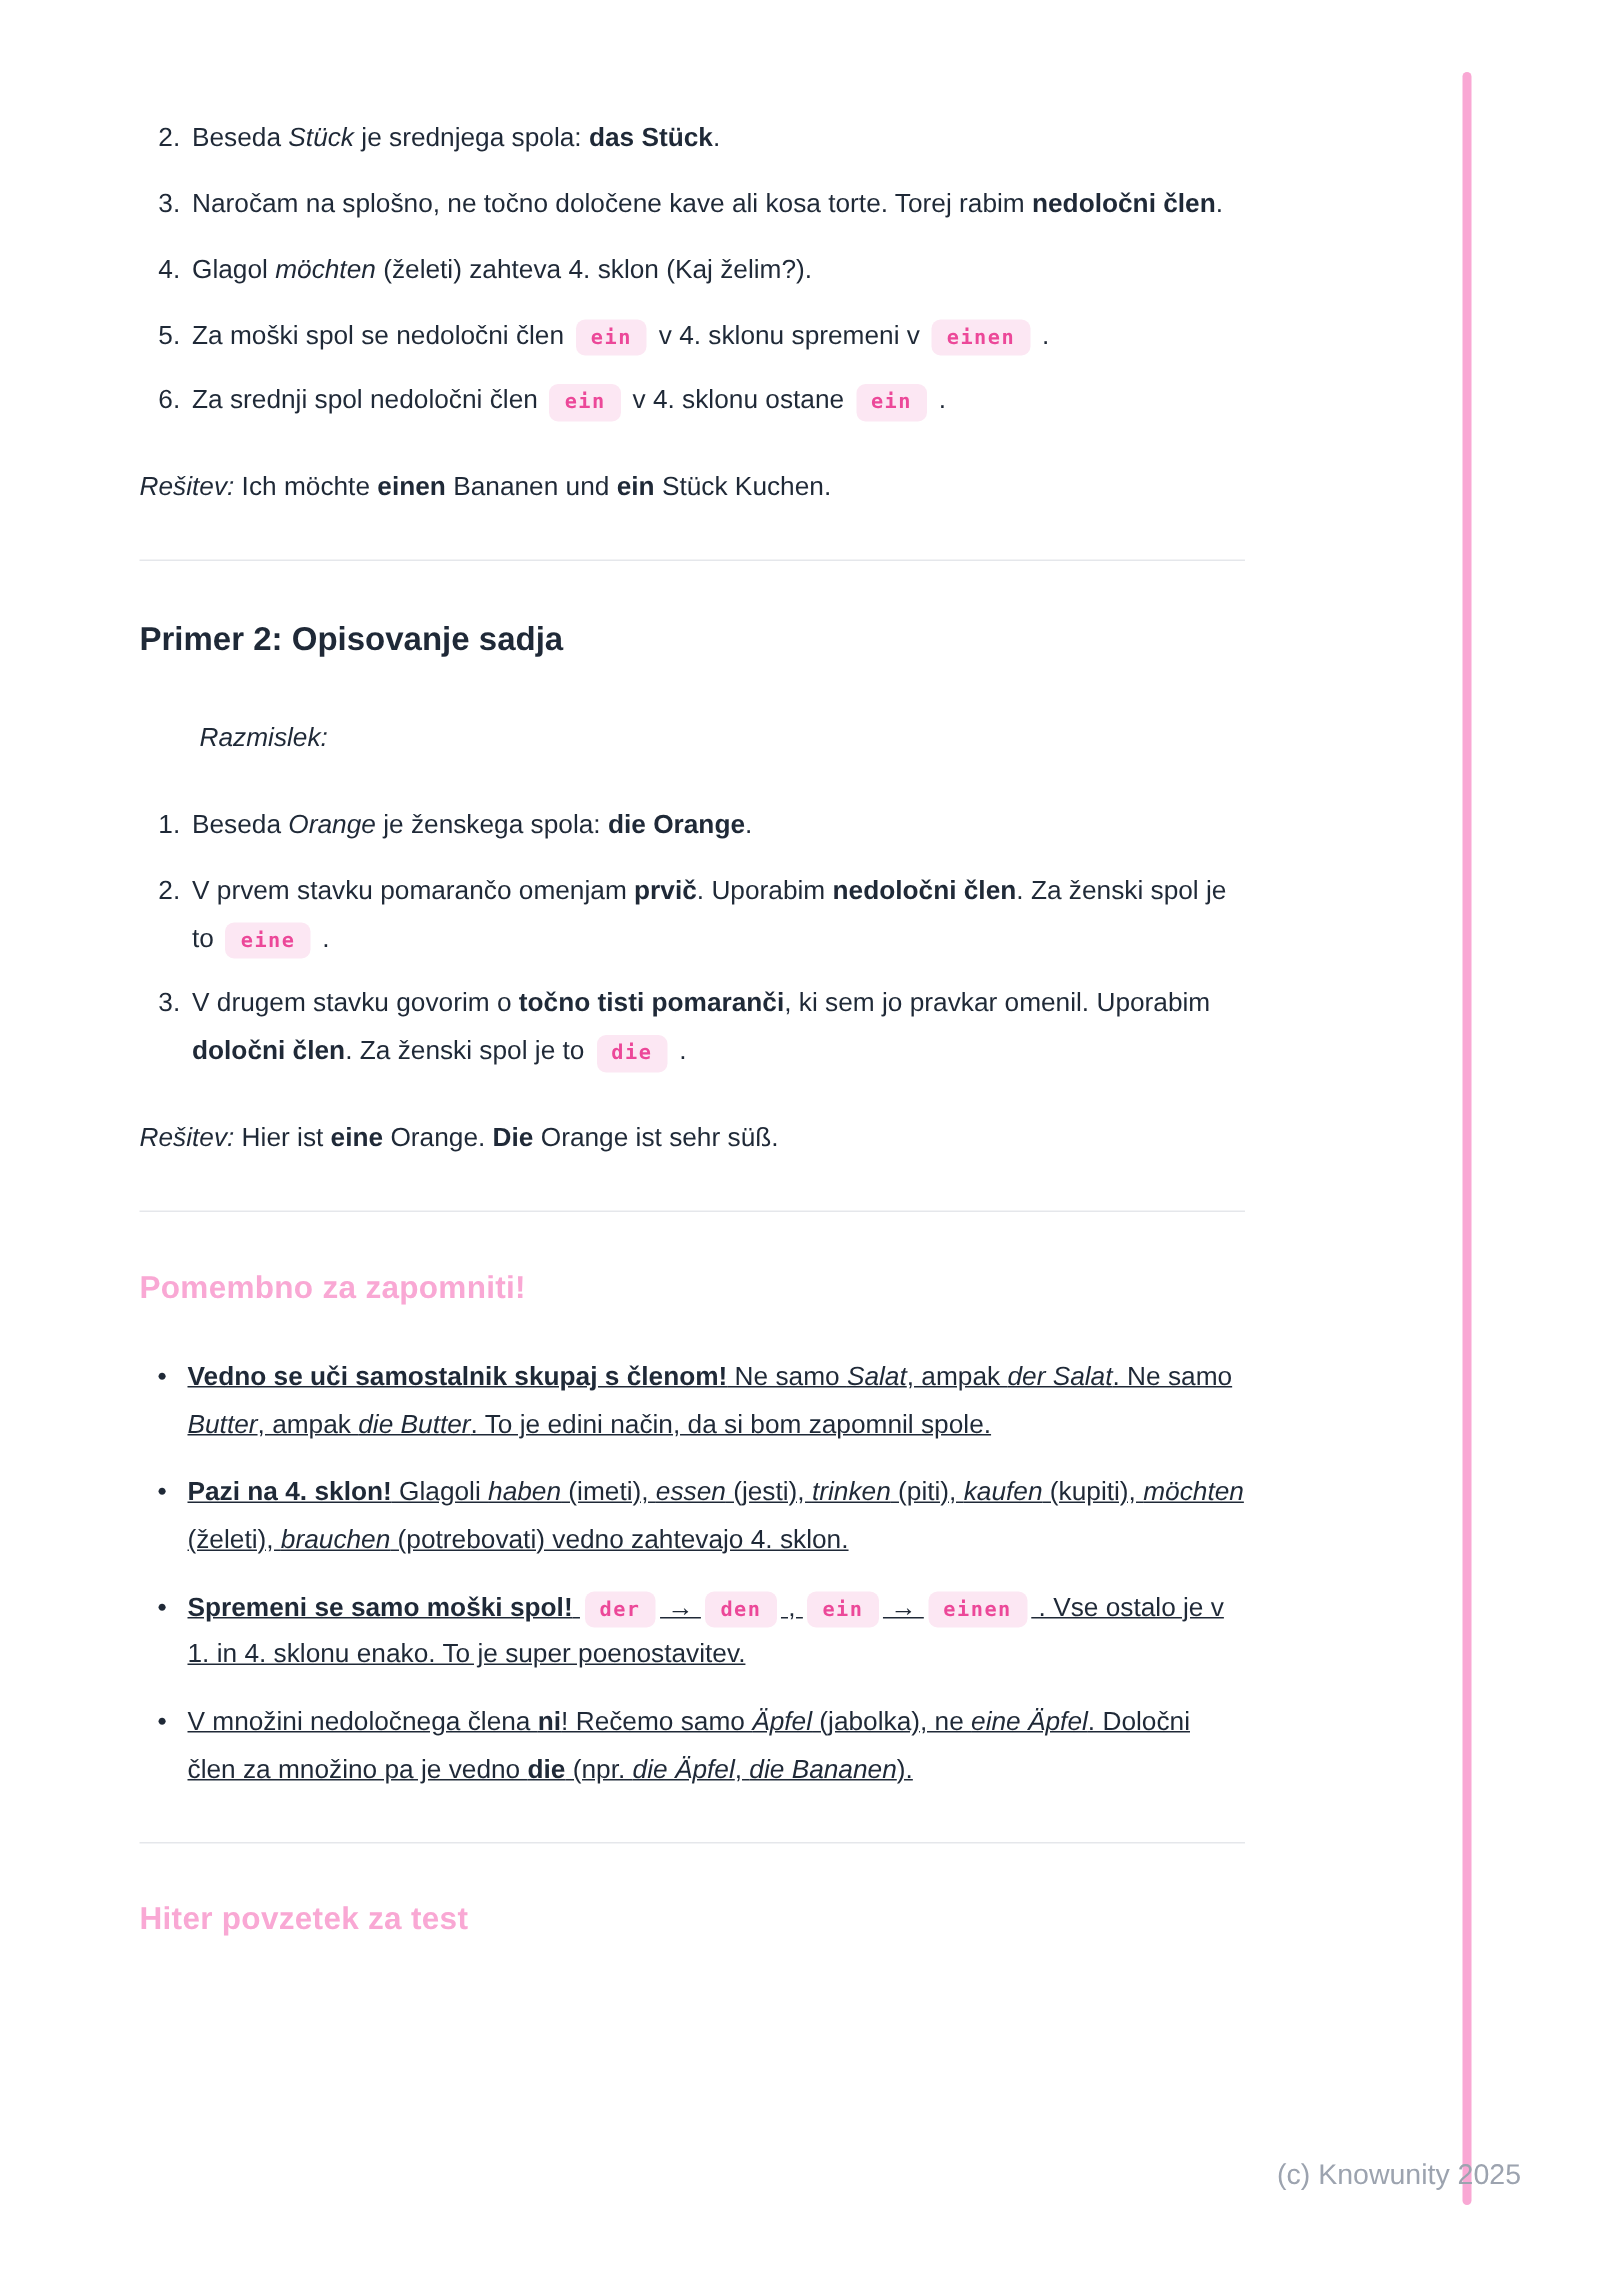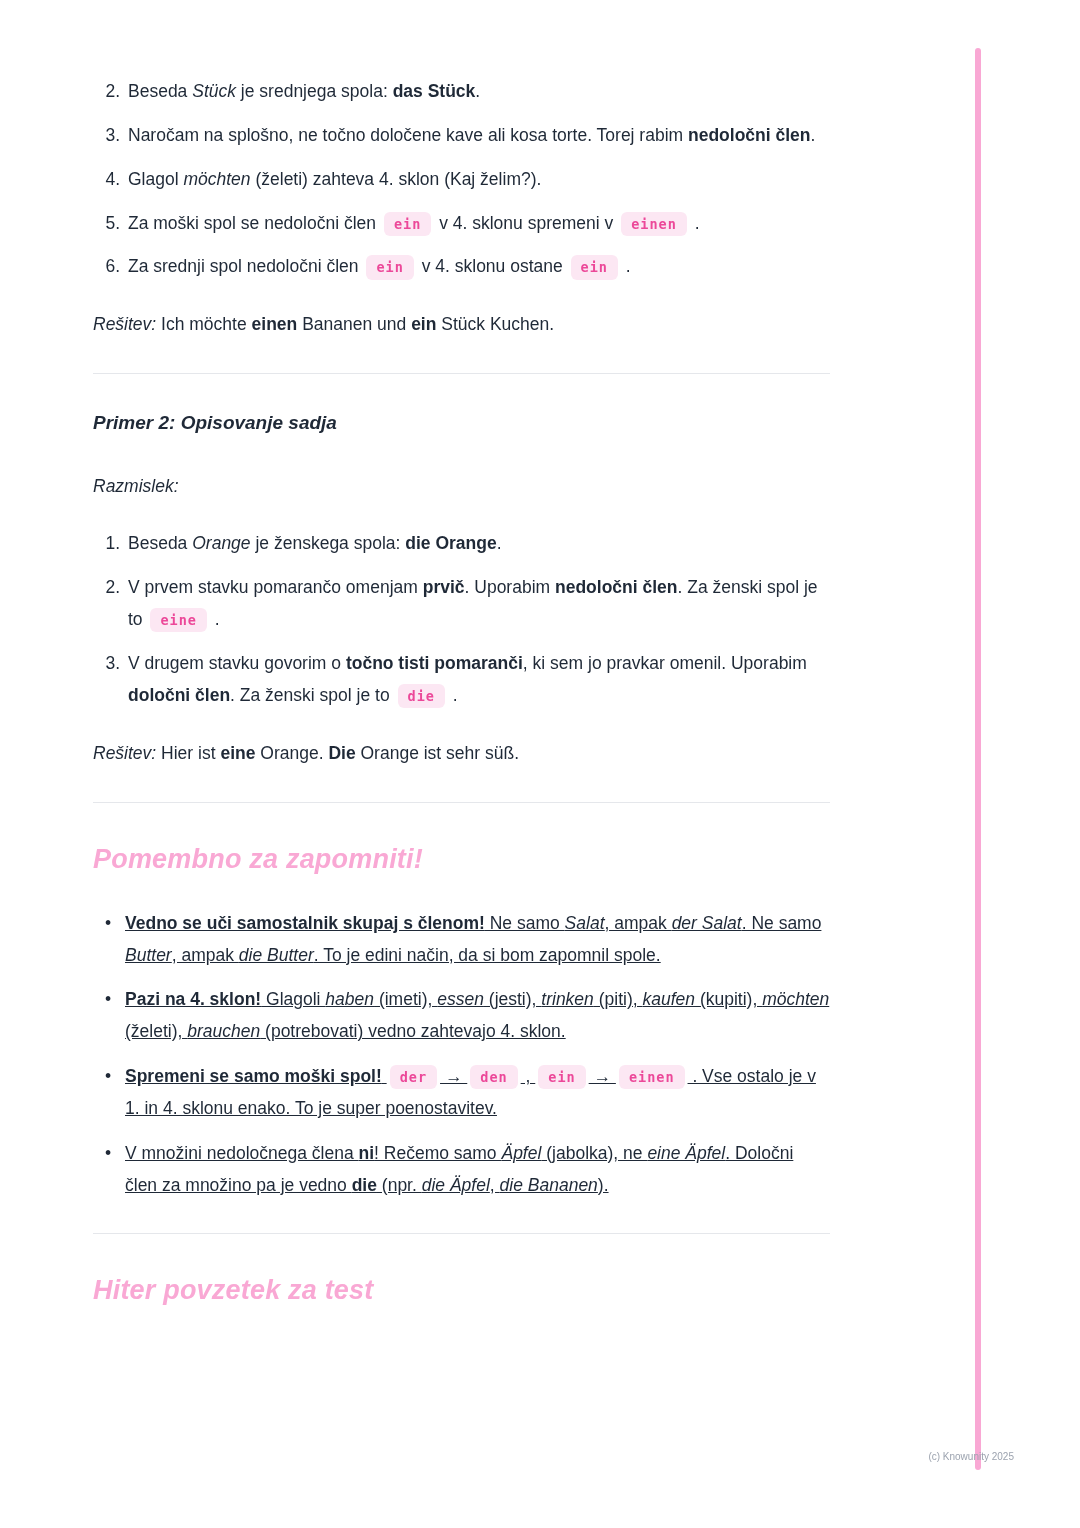--- a/index.html
+++ b/index.html
@@ -42,34 +42,33 @@
     color:var(--code-text);
     padding:4px 10px;
     border-radius:6px;
     display:inline-block;
     line-height:1.2;
     margin:0 3px;
     white-space:nowrap;
     vertical-align:baseline;
   }
   .para{margin-top:26px;}
-  .razmislek{margin-top:30px;}
+  .razmislek{margin-top:30px;margin-left:40px;}
   .justify{text-align:justify;}
   hr.divider{border:none;border-top:1px solid var(--divider);margin:32px 0;}
-  h3.sub-heading{font-size:19px;font-weight:700;color:var(--text);margin:0;font-style:italic;}
+  h3.sub-heading{font-size:22px;font-weight:700;color:var(--text);margin:0;}
   h2.pink-heading{
-    font-size:27px;font-weight:800;
+    font-size:21px;font-weight:800;
     color:var(--accent-pink);
     margin:0 0 24px 0;
     letter-spacing:.2px;
-    font-style:italic;
   }
   .footer{
     position:absolute;right:66px;bottom:66px;
-    font-size:10px;color:var(--muted);z-index:2;
+    font-size:19px;color:var(--muted);z-index:2;
   }
   .accent-bar{
     position:absolute;top:48px;right:99px;
     width:6px;height:1422px;
     background:var(--accent-pink);
     border-radius:3px;z-index:1;
   }
 </style>
 </head>
 <body>

